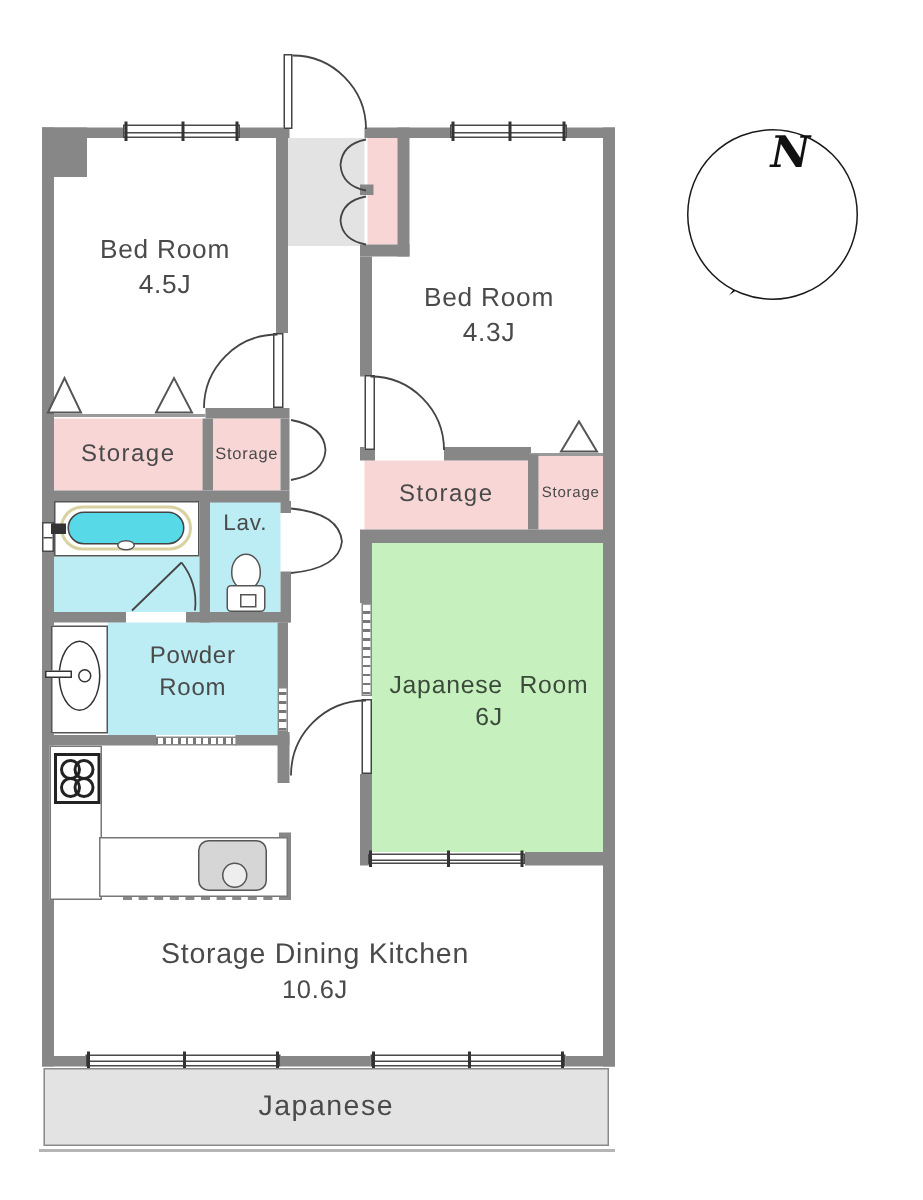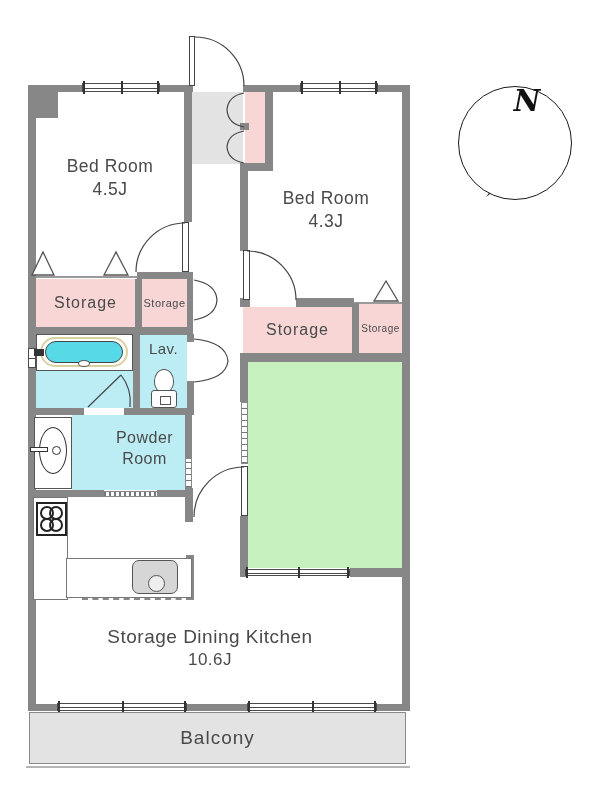--- a/index.html
+++ b/index.html
@@ -151,21 +151,21 @@
   <div class="fixture" style="left:151px;top:390px;width:26px;height:18px;border-radius:3px;">
     <span style="position:absolute;left:8px;top:5px;width:9px;height:7px;border:1px solid #555;"></span>
   </div>
 
   <div class="fixture" style="left:34px;top:417px;width:38px;height:72px;"></div>
   <div class="abs" style="left:39px;top:427px;width:28px;height:47px;border:1.5px solid #333;border-radius:50%;background:#fff;box-sizing:border-box;"></div>
   <div class="abs" style="left:52px;top:446px;width:9px;height:9px;border:1.5px solid #333;border-radius:50%;background:#fff;box-sizing:border-box;"></div>
   <div class="abs" style="left:30px;top:447px;width:18px;height:5px;border:1.5px solid #333;background:#fff;box-sizing:border-box;"></div>
 
   <div class="balcony">
-    <span>Balcony</span>
+    <span>Japanese</span>
   </div>
   <div class="abs" style="left:26px;top:766px;width:384px;height:2px;background:#b5b5b5;"></div>
 
   <svg class="overlay" width="615" height="800" viewBox="0 0 615 800">
     <g fill="none" stroke="#444" stroke-width="1.2">
 
       <path d="M195,37 A49,49 0 0 1 244,86"></path>
 
       <path d="M244,93 Q228,96 227,110 M244,127 Q228,124 227,110"></path>
       <path d="M244,131 Q228,134 227,147 M244,163 Q228,160 227,147"></path>
@@ -202,29 +202,33 @@
   </div>
   <div class="room-label txt-md" style="left:36px;top:279px;width:99px;height:48px;letter-spacing:1px;">
     <span>Storage</span>
   </div>
   <div class="room-label txt-sm" style="left:142px;top:279px;width:45px;height:48px;">
     <span>Storage</span>
   </div>
   <div class="room-label" style="left:140px;top:336px;width:47px;height:26px;font-size:15px;">
     <span>Lav.</span>
   </div>
-  <div class="room-label txt-md" style="left:72px;top:420px;width:113px;height:58px;padding-left:16px;">
+  <div class="room-label txt-md" style="left:72px;top:420px;width:113px;height:58px;">
     <span>Powder</span>
     <span>Room</span>
   </div>
   <div class="room-label txt-md" style="left:243px;top:307px;width:109px;height:46px;letter-spacing:1px;">
     <span>Storage</span>
   </div>
   <div class="room-label" style="left:359px;top:303px;width:43px;height:50px;font-size:10px;">
     <span>Storage</span>
+  </div>
+  <div class="room-label" style="left:252px;top:442px;width:148px;height:52px;font-size:16.5px;color:#3c4a3c;">
+    <span style="word-spacing:6px;">Japanese Room</span>
+    <span>6J</span>
   </div>
   <div class="room-label" style="left:58px;top:622px;width:304px;height:52px;font-size:19px;">
     <span>Storage Dining Kitchen</span>
     <span style="font-size:17px;">10.6J</span>
   </div>
 
   <div class="compass-circle"></div>
   <div class="north">N</div>
 
 </div>

